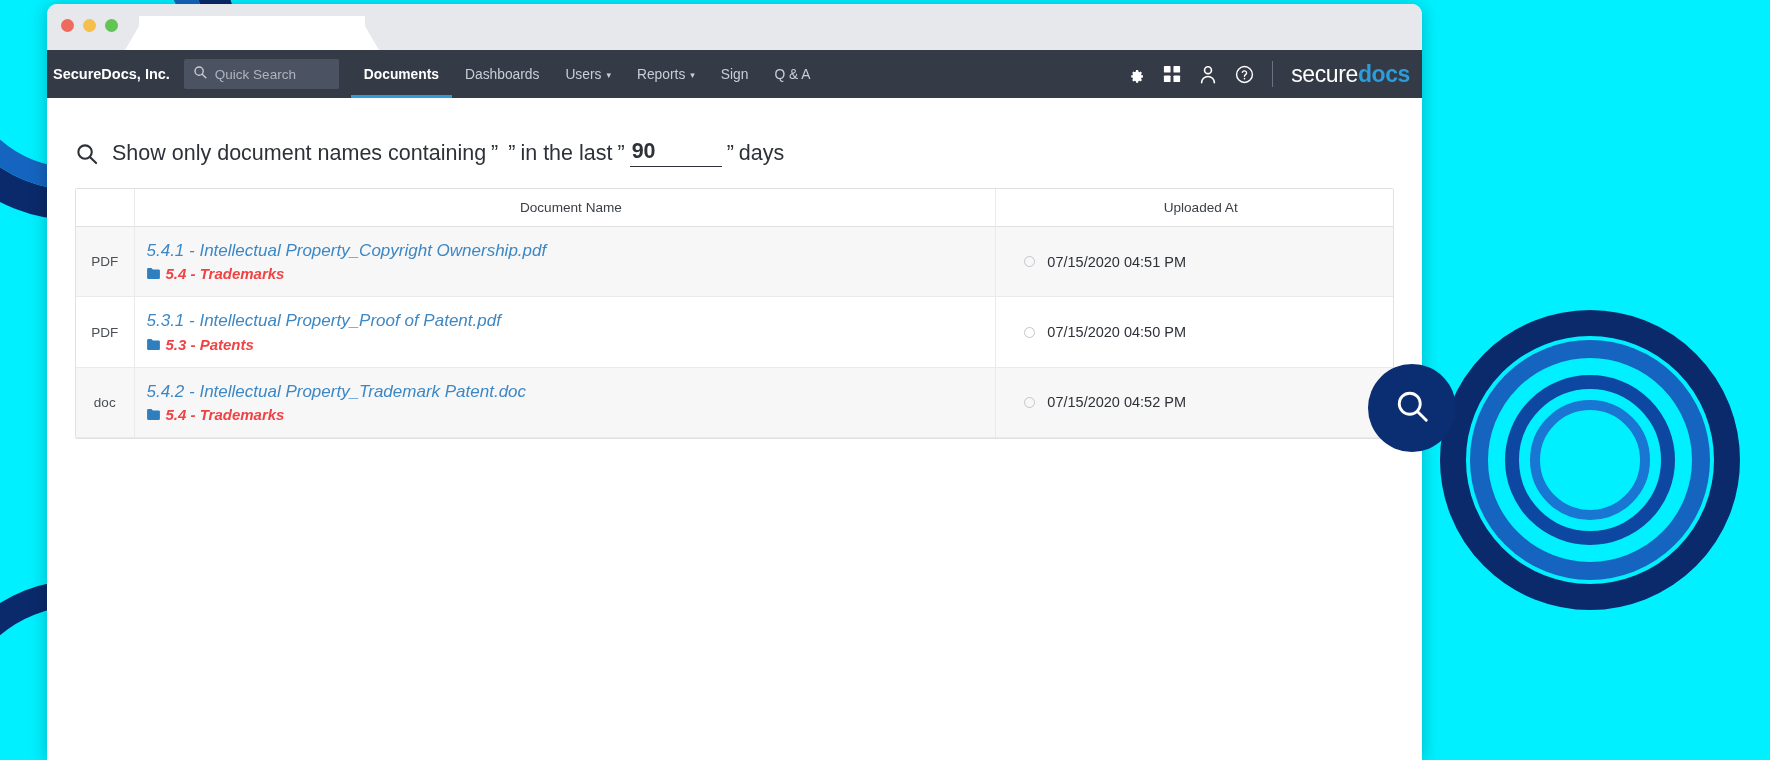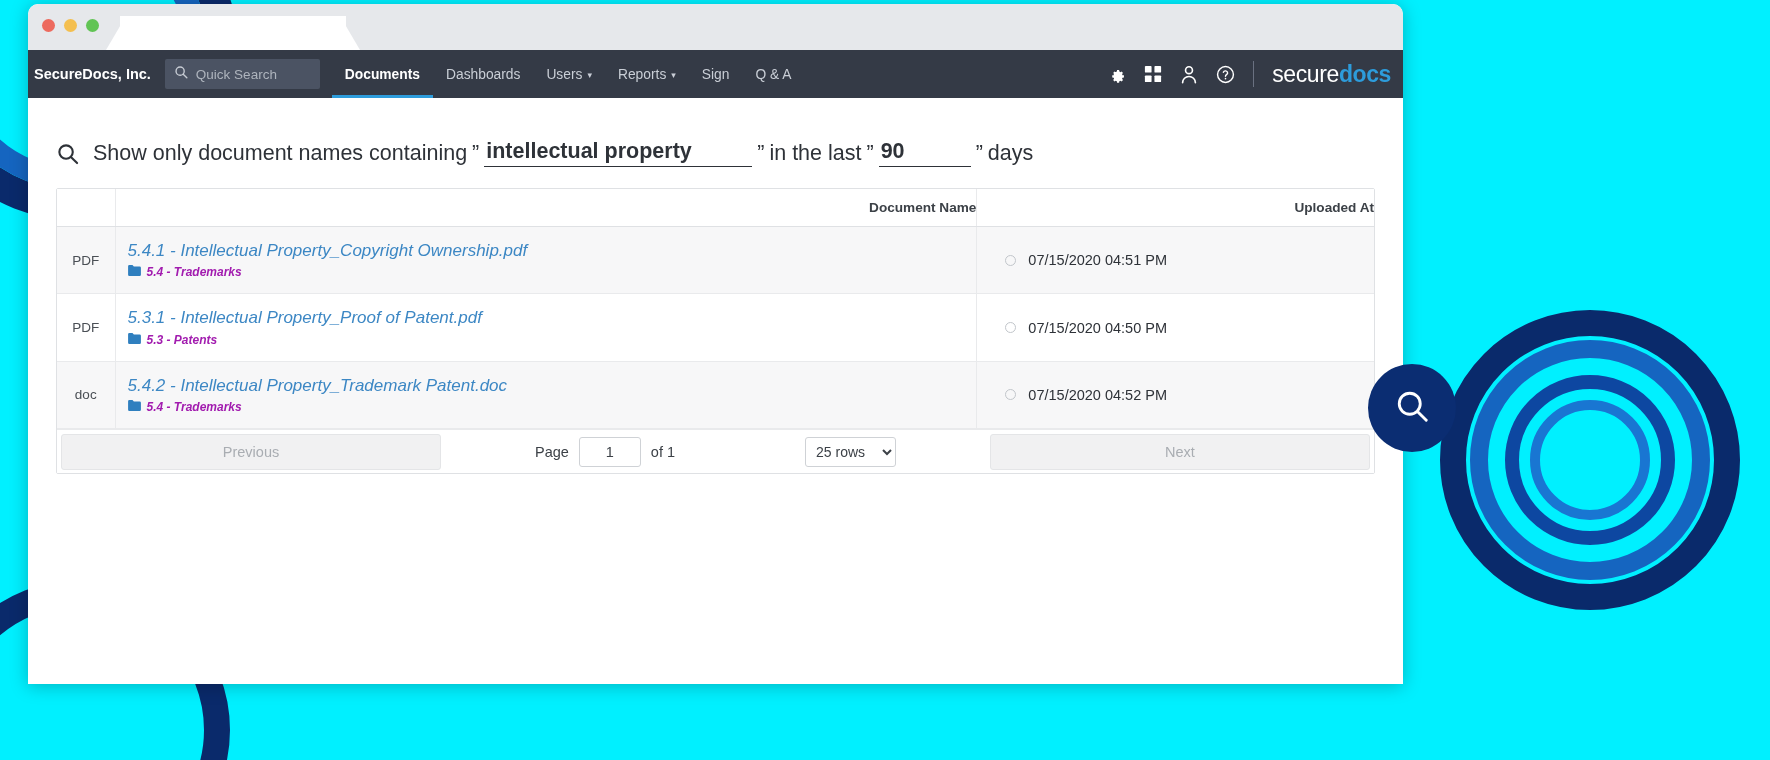--- a/index.html
+++ b/index.html
@@ -38,22 +38,22 @@
   }
   .blob-bl {
     position: absolute; left: -70px; bottom: -120px;
     width: 300px; height: 300px; border-radius: 50%;
     border: 26px solid #0a2a6b;
   }
 
   
   .window {
     position: absolute;
-    left: 28px; top: 4px;
-    width: 1375px; height: 680px;
+    left: 47px; top: 4px;
+    width: 1375px; height: 756px;
     background: #ffffff;
     border-radius: 10px 10px 0 0;
     overflow: hidden;
     box-shadow: 0 2px 18px rgba(0,0,0,.25);
   }
   .titlebar {
     height: 46px;
     background: #e6e8eb;
     position: relative;
     border-radius: 10px 10px 0 0;
@@ -143,21 +143,21 @@
 
   
   .table-wrap {
     margin-top: 14px;
     border: 1px solid #dfe1e4;
     border-radius: 2px;
     background: #ffffff;
   }
   table { width: 100%; border-collapse: collapse; }
   th {
-    text-align: right; font-weight: bold;
+    text-align: center; font-weight: normal;
     font-size: 13.6px; color: #3c4147;
     padding: 11px 0 11px 12px;
     border-bottom: 1px solid #dfe1e4;
     background: #ffffff;
   }
   th.c-icon { width: 58px; border-right: 1px solid #e9eaec; }
   th.c-name { border-right: 1px solid #e9eaec; }
   th.c-date { }
   td {
     border-bottom: 1px solid #e9eaec;
@@ -171,21 +171,21 @@
     border-right: 1px solid #e9eaec; padding-left: 0;
   }
   td.c-name { border-right: 1px solid #e9eaec; font-style: italic; }
   td.c-date { padding-left: 28px; }
   .doc-link {
     color: #3c87c4; font-size: 17px; text-decoration: none;
     display: block; line-height: 1.2;
   }
   .folder-line {
     display: flex; align-items: center; gap: 6px;
-    margin-top: 4px; color: #a21caf; font-size: 12px; font-weight: bold;
+    margin-top: 4px; color: #ef4444; font-size: 15px; font-weight: bold;
   }
   .date-cell { display: flex; align-items: center; gap: 12px; }
   .circle {
     width: 11px; height: 11px; border-radius: 50%;
     border: 1.4px solid #c2c6cb; display: inline-block;
   }
   .date-text { font-size: 14.5px; color: #2e3238; }
 
   
   .pager {
@@ -332,21 +332,20 @@
 
     <div class="filter-line">
       <span class="mag">
         <svg width="23" height="23" viewBox="0 0 24 24" fill="none" stroke="#2e3238" stroke-width="2.2" stroke-linecap="round">
           <circle cx="10.5" cy="10.5" r="7"></circle>
           <line x1="15.8" y1="15.8" x2="22" y2="22"></line>
         </svg>
       </span>
       <span class="txt">Show only document names containing</span>
       <span class="quote">”</span>
-      <input class="inline-field name" type="text" value="intellectual property" style="">
       <span class="quote">”</span>
       <span class="txt">in the last</span>
       <span class="quote">”</span>
       <input class="inline-field days" type="text" value="90" style="">
       <span class="quote">”</span>
       <span class="txt">days</span>
     </div>
 
     <div class="table-wrap">
       <table>
@@ -414,30 +413,20 @@
             <td class="c-date">
               <span class="date-cell">
                 <span class="circle"></span>
                 <span class="date-text">07/15/2020 04:52 PM</span>
               </span>
             </td>
           </tr>
         </tbody>
       </table>
 
-      <div class="pager">
-        <div class="pg-btn">Previous</div>
-        <div class="pg-mid">
-          <span class="pg-label">Page</span>
-          <input class="pg-input" type="text" value="1" style="">
-          <span class="pg-label">of 1</span>
-          <select class="pg-select"><option>10 rows</option><option selected="">25 rows</option><option>50 rows</option><option>100 rows</option></select>
-        </div>
-        <div class="pg-btn">Next</div>
-      </div>
     </div>
   </div>
 </div>
 
 <div class="fab">
   <span>
     <svg width="36" height="36" viewBox="0 0 24 24" fill="none" stroke="#ffffff" stroke-width="1.9" stroke-linecap="round">
       <circle cx="10.5" cy="10.5" r="7"></circle>
       <line x1="15.8" y1="15.8" x2="21.5" y2="21.5"></line>
     </svg>

